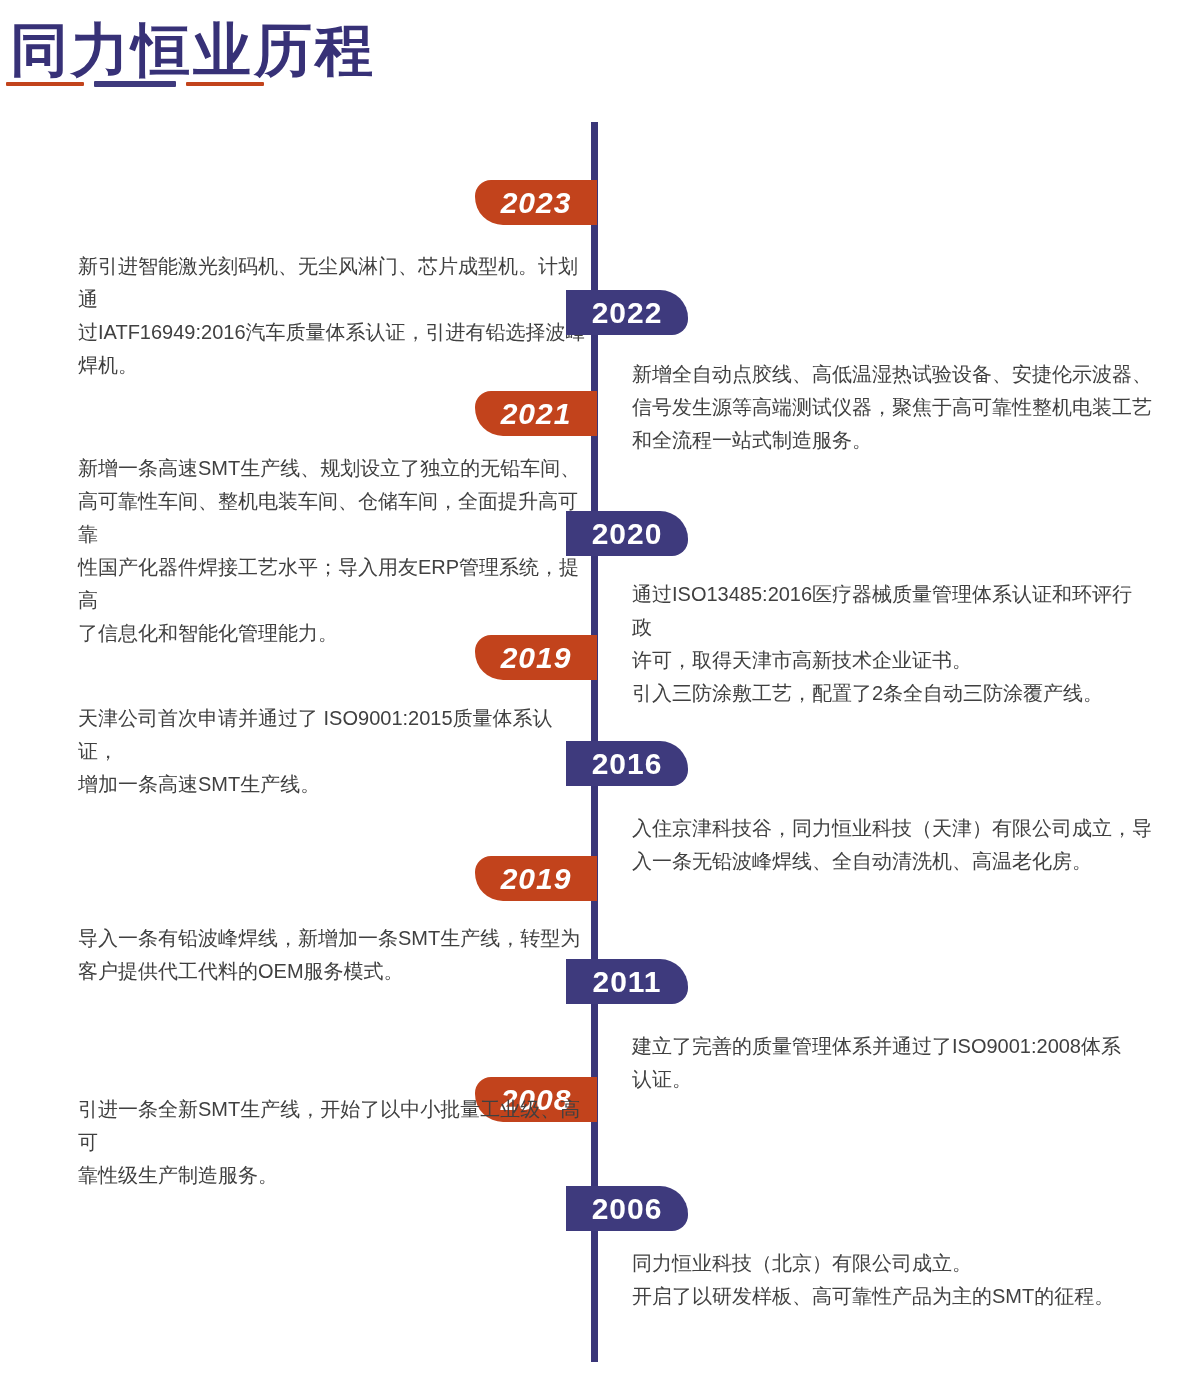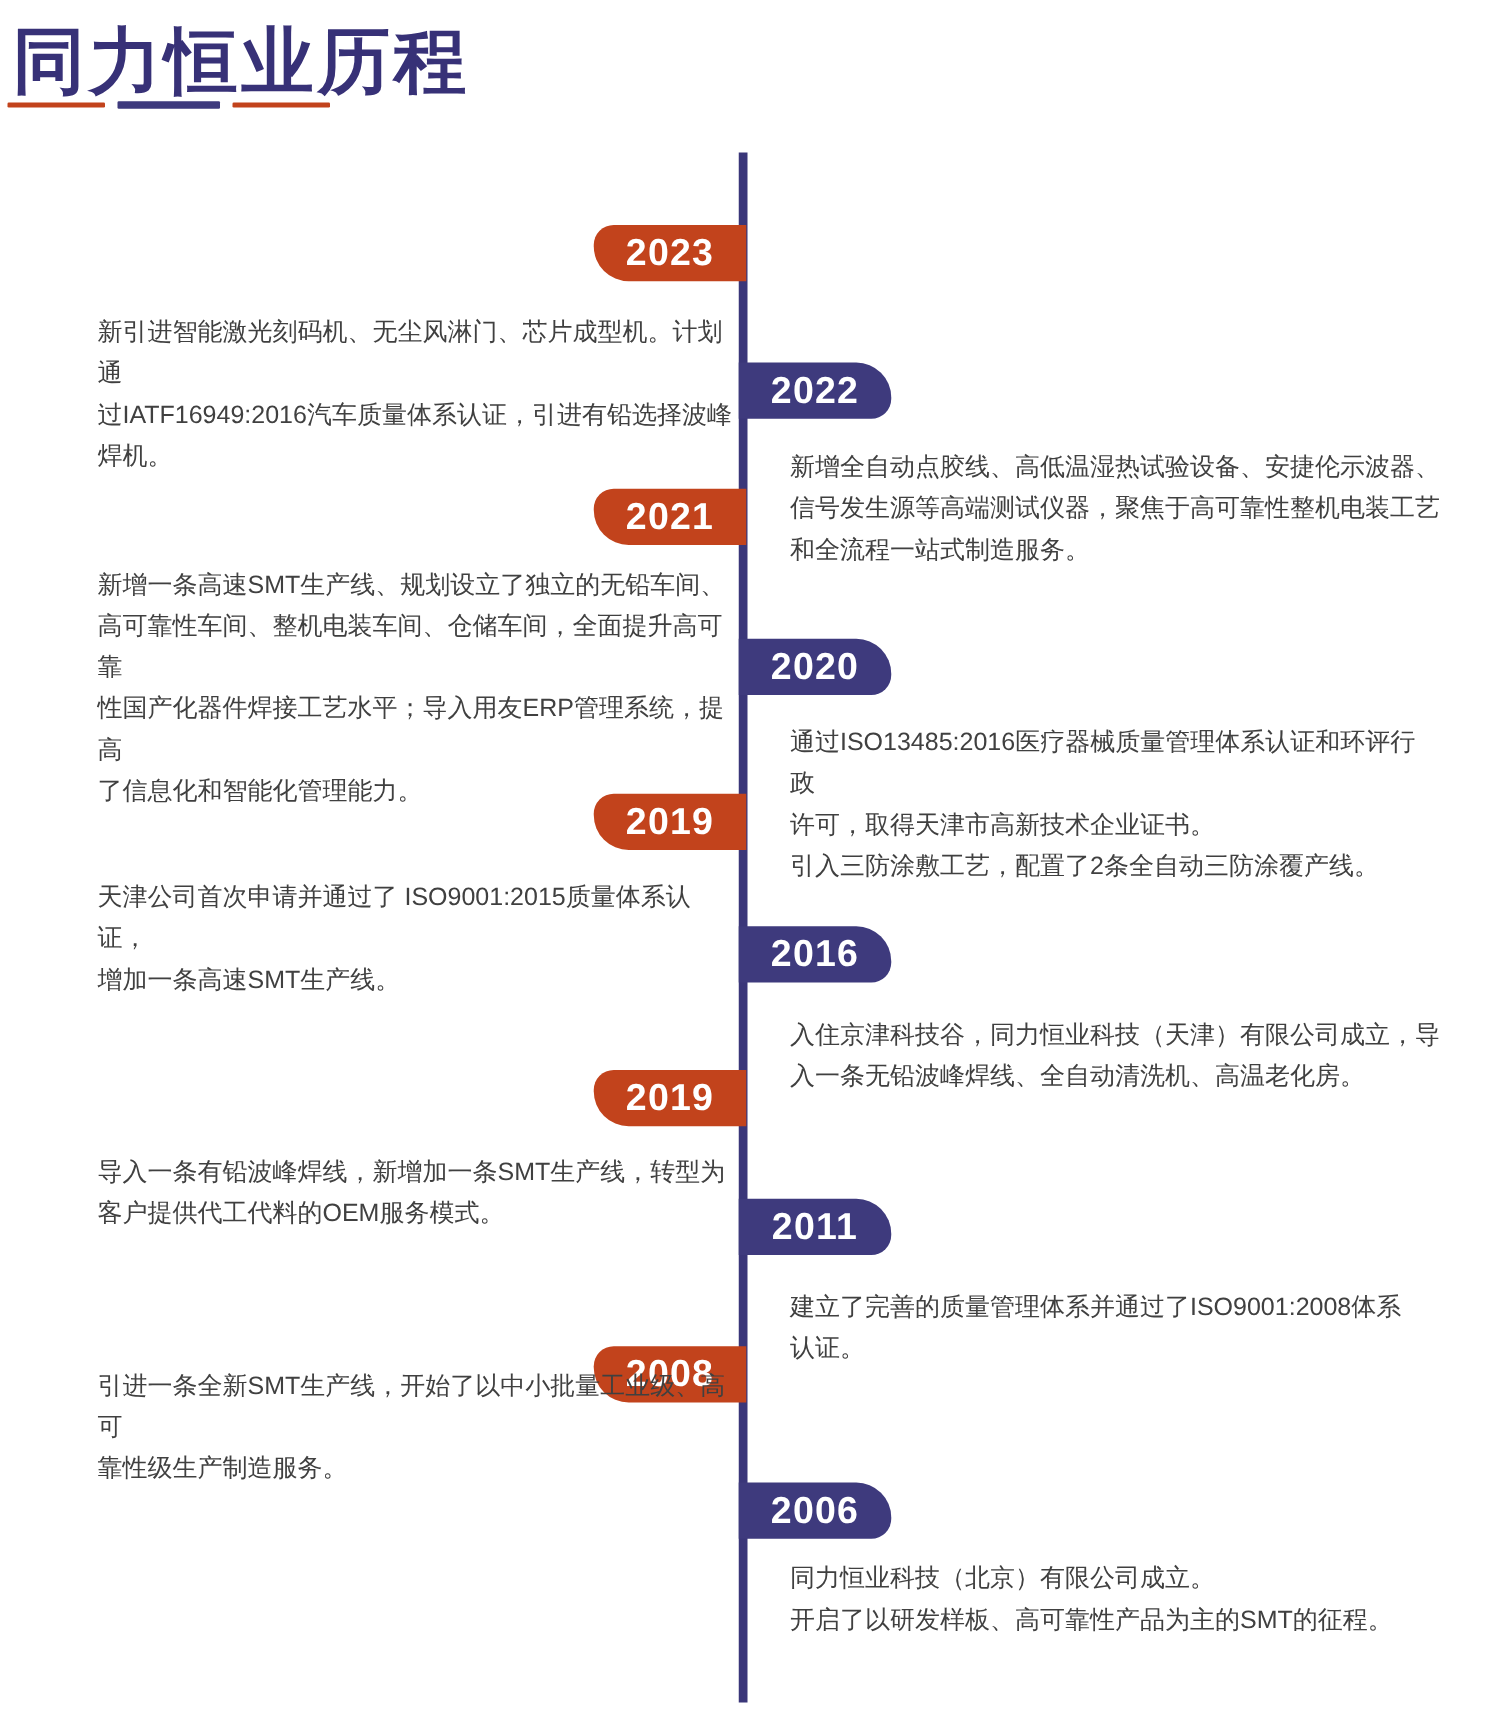--- a/index.html
+++ b/index.html
@@ -34,22 +34,22 @@
   .tl-line{
     position:absolute;left:591px;top:122px;
     width:7px;height:1240px;background:var(--line);
   }
   .badge{
     position:absolute;width:122px;height:45px;
     display:flex;align-items:center;justify-content:center;
     color:#ffffff;font-size:30px;font-weight:700;
     letter-spacing:1px;
   }
-  .badge.b-left{left:475px;background:var(--orange);border-radius:16px 0 0 28px;}
-  .badge.b-right{left:591px;background:var(--purple);border-radius:0 28px 16px 0;text-align:right;}
+  .badge.b-left{left:475px;background:var(--orange);border-radius:16px 0 0 28px;font-style:italic;}
+  .badge.b-right{left:566px;background:var(--purple);border-radius:0 28px 16px 0;text-align:right;}
   .desc{
     position:absolute;
     font-size:20px;line-height:33px;color:var(--body);
     white-space:pre-line;
   }
   .desc.t-left{left:78px;width:512px;}
   .desc.t-right{left:612px;width:520px;margin-left:20px;}
 </style>
 </head>
 <body>

